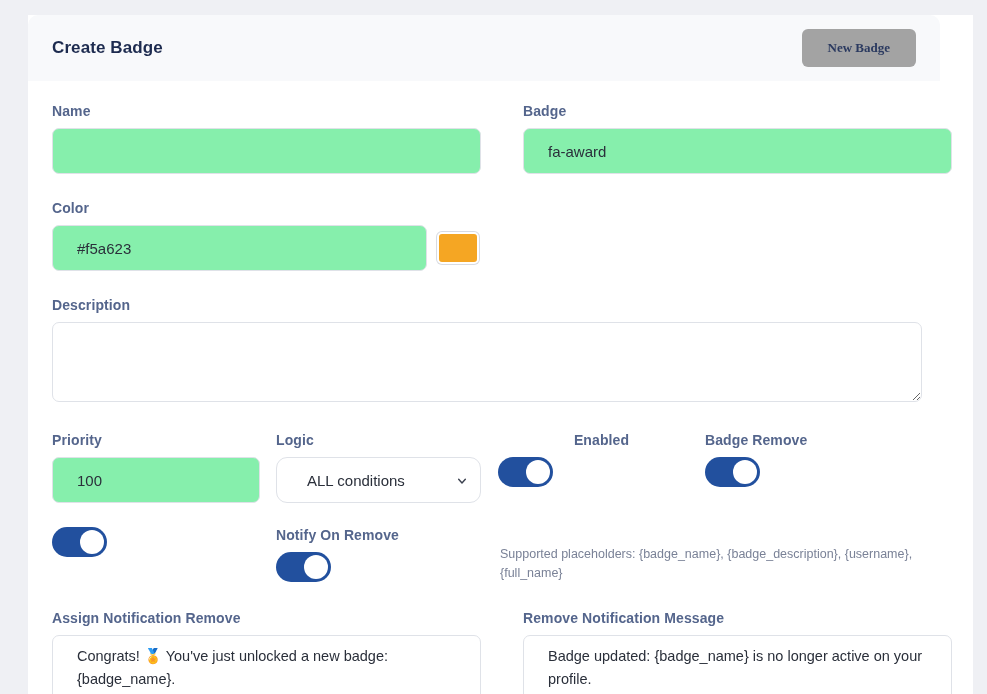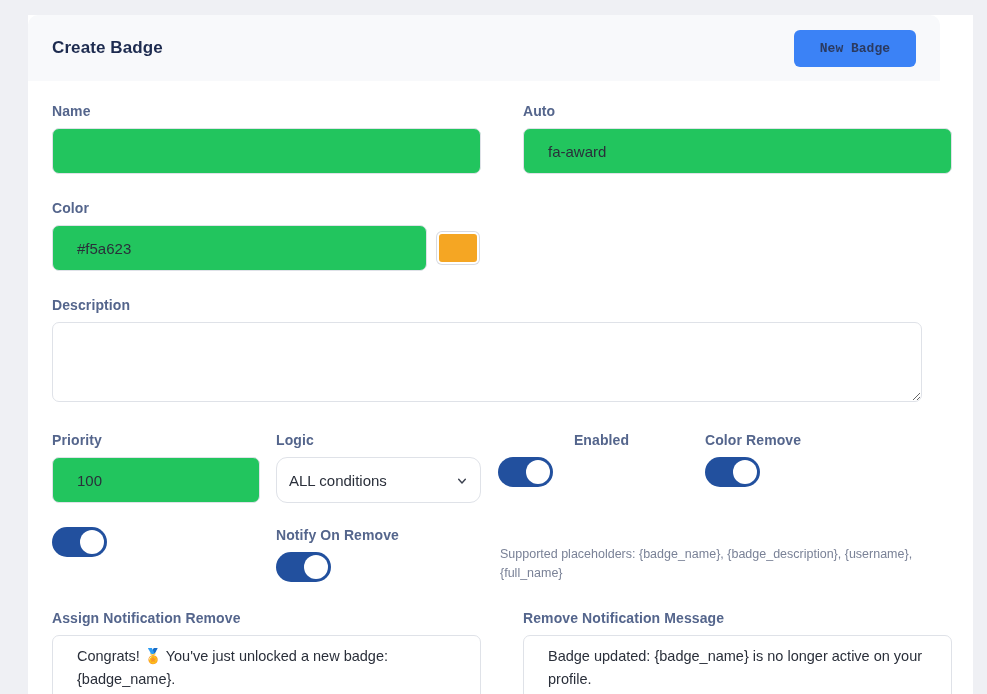--- a/index.html
+++ b/index.html
@@ -32,27 +32,27 @@
     justify-content: space-between;
     padding: 0 24px 0 24px;
   }
   .card-title {
     font-size: 17px;
     font-weight: bold;
     color: #1d2b4f;
     letter-spacing: 0.1px;
   }
   .new-badge-btn {
-    background: #3b82f6;
+    background: #a3a3a3;
     border: none;
     border-radius: 6px;
     color: #2b3a60;
     font-size: 13px;
     font-weight: bold;
-    font-family: Liberation Mono, monospace;
+    font-family: Liberation Serif, serif;
     padding: 11px 26px;
     cursor: pointer;
     white-space: nowrap;
   }
 
   .form {
     position: absolute;
     left: 24px; top: 66px;
     width: 900px;
   }
@@ -64,21 +64,21 @@
     margin-bottom: 9px;
     display: block;
     letter-spacing: 0.1px;
   }
 
   .field-input {
     width: 100%;
     height: 46px;
     border: 1px solid #dfe2e8;
     border-radius: 7px;
-    background: #22c55e;
+    background: #86efac;
     font-size: 15px;
     color: #2a2f3a;
     font-family: "Liberation Sans", sans-serif;
     padding: 0 14px 0 24px;
     outline: none;
   }
   .field-input::placeholder { color: #aab0bd; }
 
   .row { display: flex; }
 
@@ -127,21 +127,21 @@
   .select-wrap { position: relative; }
   .select-box {
     width: 100%;
     height: 46px;
     border: 1px solid #dfe2e8;
     border-radius: 11px;
     background: #fff;
     font-size: 15px;
     color: #2a2f3a;
     font-family: "Liberation Sans", sans-serif;
-    padding: 0 34px 0 12px;
+    padding: 0 34px 0 30px;
     outline: none;
     -webkit-appearance: none;
     appearance: none;
     cursor: pointer;
   }
   .chev {
     position: absolute; right: 14px; top: 19px;
     width: 10px; height: 10px;
     pointer-events: none;
   }
@@ -207,21 +207,21 @@
     </div>
 
     <div class="form">
 
       <div class="row row-1">
         <div class="col-left">
           <label class="label">Name</label>
           <input class="field-input" type="text" value="" style="">
         </div>
         <div class="col-right">
-          <label class="label">Auto</label>
+          <label class="label">Badge</label>
           <input class="field-input" type="text" value="fa-award" style="">
         </div>
       </div>
 
       <div class="color-row">
         <label class="label">Color</label>
         <div class="color-wrap">
           <input class="field-input color-text" type="text" value="#f5a623" style="">
           <button class="color-swatch" style="background: rgb(245, 166, 35);"></button>
         </div>
@@ -251,21 +251,21 @@
         </div>
 
         <div class="cell-enabled">
           <label class="label">Enabled</label>
           <button class="toggle" style="background: rgb(34, 80, 158);">
             <span class="knob"></span>
           </button>
         </div>
 
         <div class="cell-autoremove">
-          <label class="label">Color Remove</label>
+          <label class="label">Badge Remove</label>
           <button class="toggle" style="background: rgb(34, 80, 158);">
             <span class="knob"></span>
           </button>
         </div>
       </div>
 
       <div class="row-notify">
         <div class="cell-notify-assign">
           <button class="toggle" style="background: rgb(34, 80, 158);">
             <span class="knob"></span>

